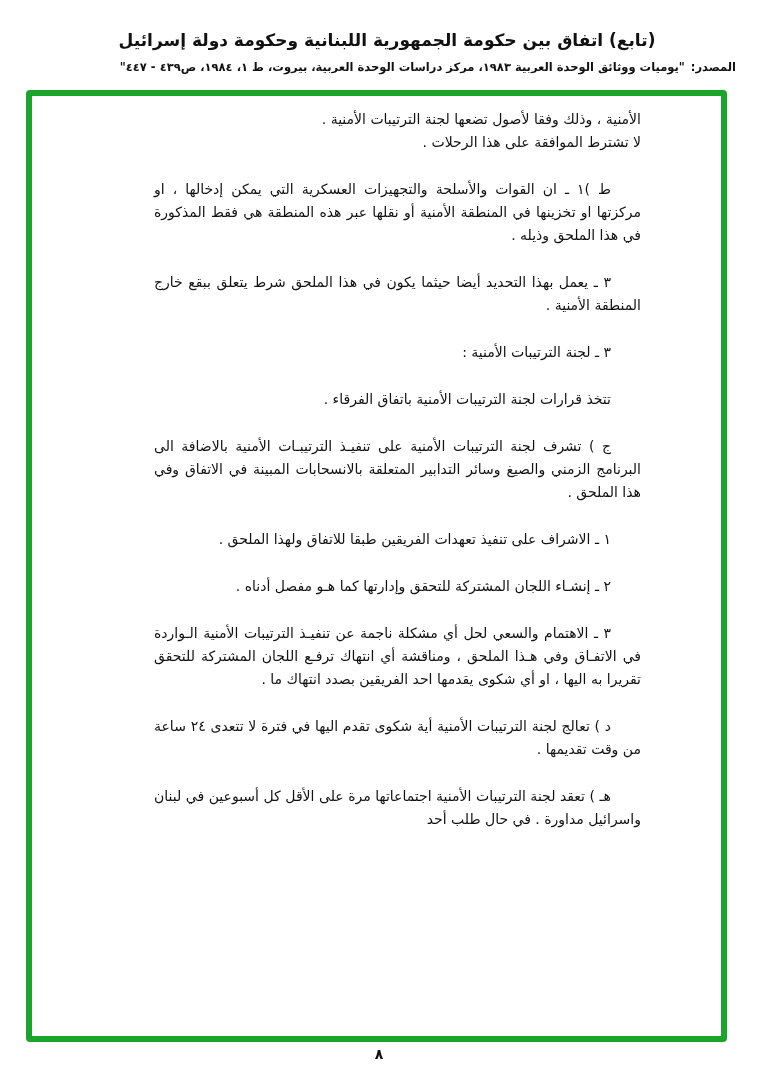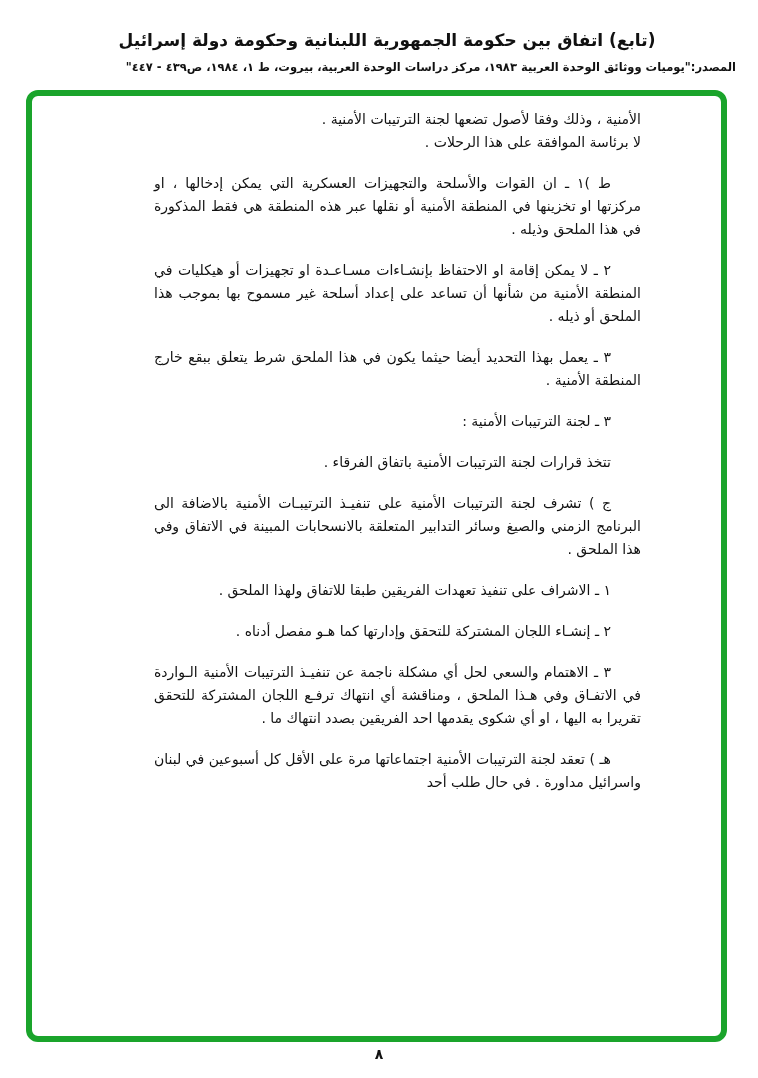--- a/index.html
+++ b/index.html
@@ -25,41 +25,41 @@
     padding-left: 16px;
   }
   .source-line {
     direction: rtl;
     text-align: right;
     font-weight: bold;
     font-size: 11.5px;
     margin: 10px 22px 0 22px;
     white-space: nowrap;
   }
-  .source-line .src-label { }
+  .source-line .src-label { margin-left: 6px; }
   .content-frame {
     position: absolute;
     left: 26px;
     top: 90px;
     width: 689px;
     height: 940px;
     border: 6px solid #1aa42b;
-    border-radius: 12px;
+    border-radius: 4px;
     background: #ffffff;
     overflow: hidden;
   }
   .text-column {
     direction: rtl;
     text-align: justify;
     margin: 12px 80px 0 122px;
     font-size: 14px;
     line-height: 23px;
   }
   .text-column p {
-    margin: 18px 0;
+    margin: 24px 0;
     text-indent: 30px;
   }
   .text-column p.cont {
     margin: 0;
     text-indent: 0;
   }
   .page-number {
     position: absolute;
     top: 1046px;
     left: 0;
@@ -74,27 +74,27 @@
 
 <div class="page-header">(تابع) اتفاق بين حكومة الجمهورية اللبنانية وحكومة دولة إسرائيل</div>
 
 <div class="source-line">
   <span class="src-label">المصدر:</span><span>"يوميات ووثائق الوحدة العربية ١٩٨٣، مركز دراسات الوحدة العربية، بيروت، ط ١، ١٩٨٤، ص٤٣٩ - ٤٤٧"</span>
 </div>
 
 <div class="content-frame">
   <div class="text-column">
     <p class="cont">الأمنية ، وذلك وفقا لأصول تضعها لجنة الترتيبات الأمنية .</p>
-    <p class="cont">لا برئاسة الموافقة على هذا الرحلات .</p>
+    <p class="cont">لا تشترط الموافقة على هذا الرحلات .</p>
     <p>ط )١ ـ ان القوات والأسلحة والتجهيزات العسكرية التي يمكن إدخالها ، او مركزتها او تخزينها في المنطقة الأمنية أو نقلها عبر هذه المنطقة هي فقط المذكورة في هذا الملحق وذيله .</p>
-    <p>٢ ـ لا يمكن إقامة او الاحتفاظ بإنشـاءات مسـاعـدة او تجهيزات أو هيكليات في المنطقة الأمنية من شأنها أن تساعد على إعداد أسلحة غير مسموح بها بموجب هذا الملحق أو ذيله .</p>
     <p>٣ ـ يعمل بهذا التحديد أيضا حيثما يكون في هذا الملحق شرط يتعلق ببقع خارج المنطقة الأمنية .</p>
     <p>٣ ـ لجنة الترتيبات الأمنية :</p>
     <p>تتخذ قرارات لجنة الترتيبات الأمنية باتفاق الفرقاء .</p>
     <p>ج ) تشرف لجنة الترتيبات الأمنية على تنفيـذ الترتيبـات الأمنية بالاضافة الى البرنامج الزمني والصيغ وسائر التدابير المتعلقة بالانسحابات المبينة في الاتفاق وفي هذا الملحق .</p>
     <p>١ ـ الاشراف على تنفيذ تعهدات الفريقين طبقا للاتفاق ولهذا الملحق .</p>
     <p>٢ ـ إنشـاء اللجان المشتركة للتحقق وإدارتها كما هـو مفصل أدناه .</p>
     <p>٣ ـ الاهتمام والسعي لحل أي مشكلة ناجمة عن تنفيـذ الترتيبات الأمنية الـواردة في الاتفـاق وفي هـذا الملحق ، ومناقشة أي انتهاك ترفـع اللجان المشتركة للتحقق تقريرا به اليها ، او أي شكوى يقدمها احد الفريقين بصدد انتهاك ما .</p>
+    <p>د ) تعالج لجنة الترتيبات الأمنية أية شكوى تقدم اليها في فترة لا تتعدى ٢٤ ساعة من وقت تقديمها .</p>
     <p>هـ ) تعقد لجنة الترتيبات الأمنية اجتماعاتها مرة على الأقل كل أسبوعين في لبنان واسرائيل مداورة . في حال طلب أحد</p>
   </div>
 </div>
 
 <div class="page-number">٨</div>
 
 </body></html>

